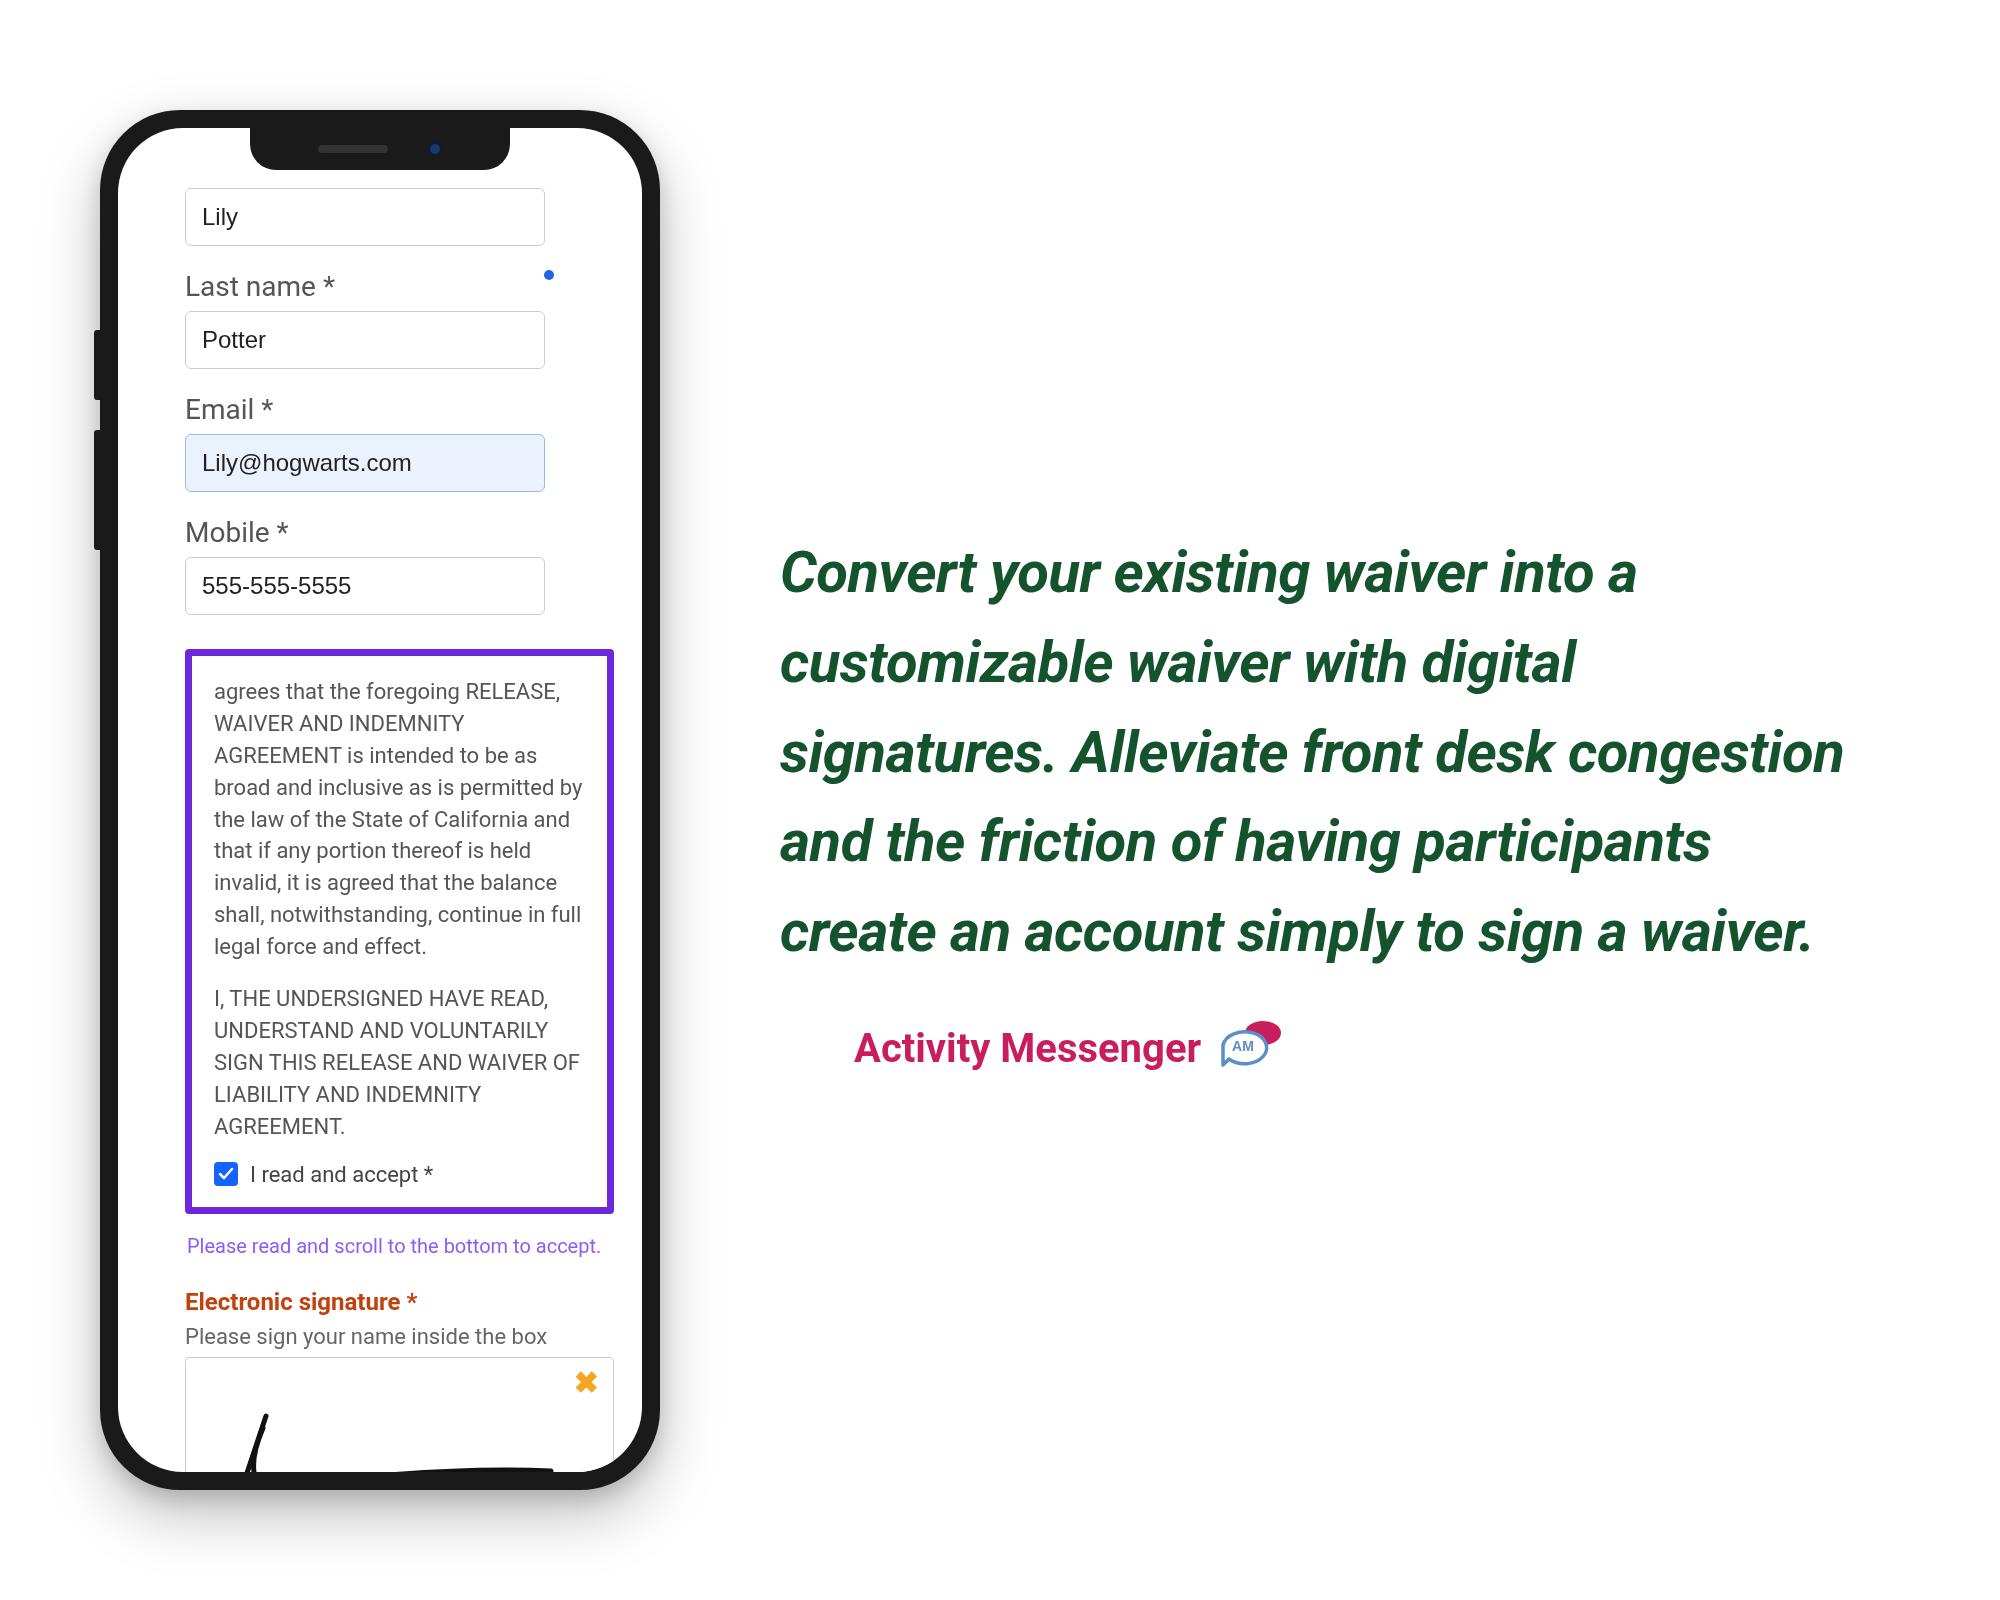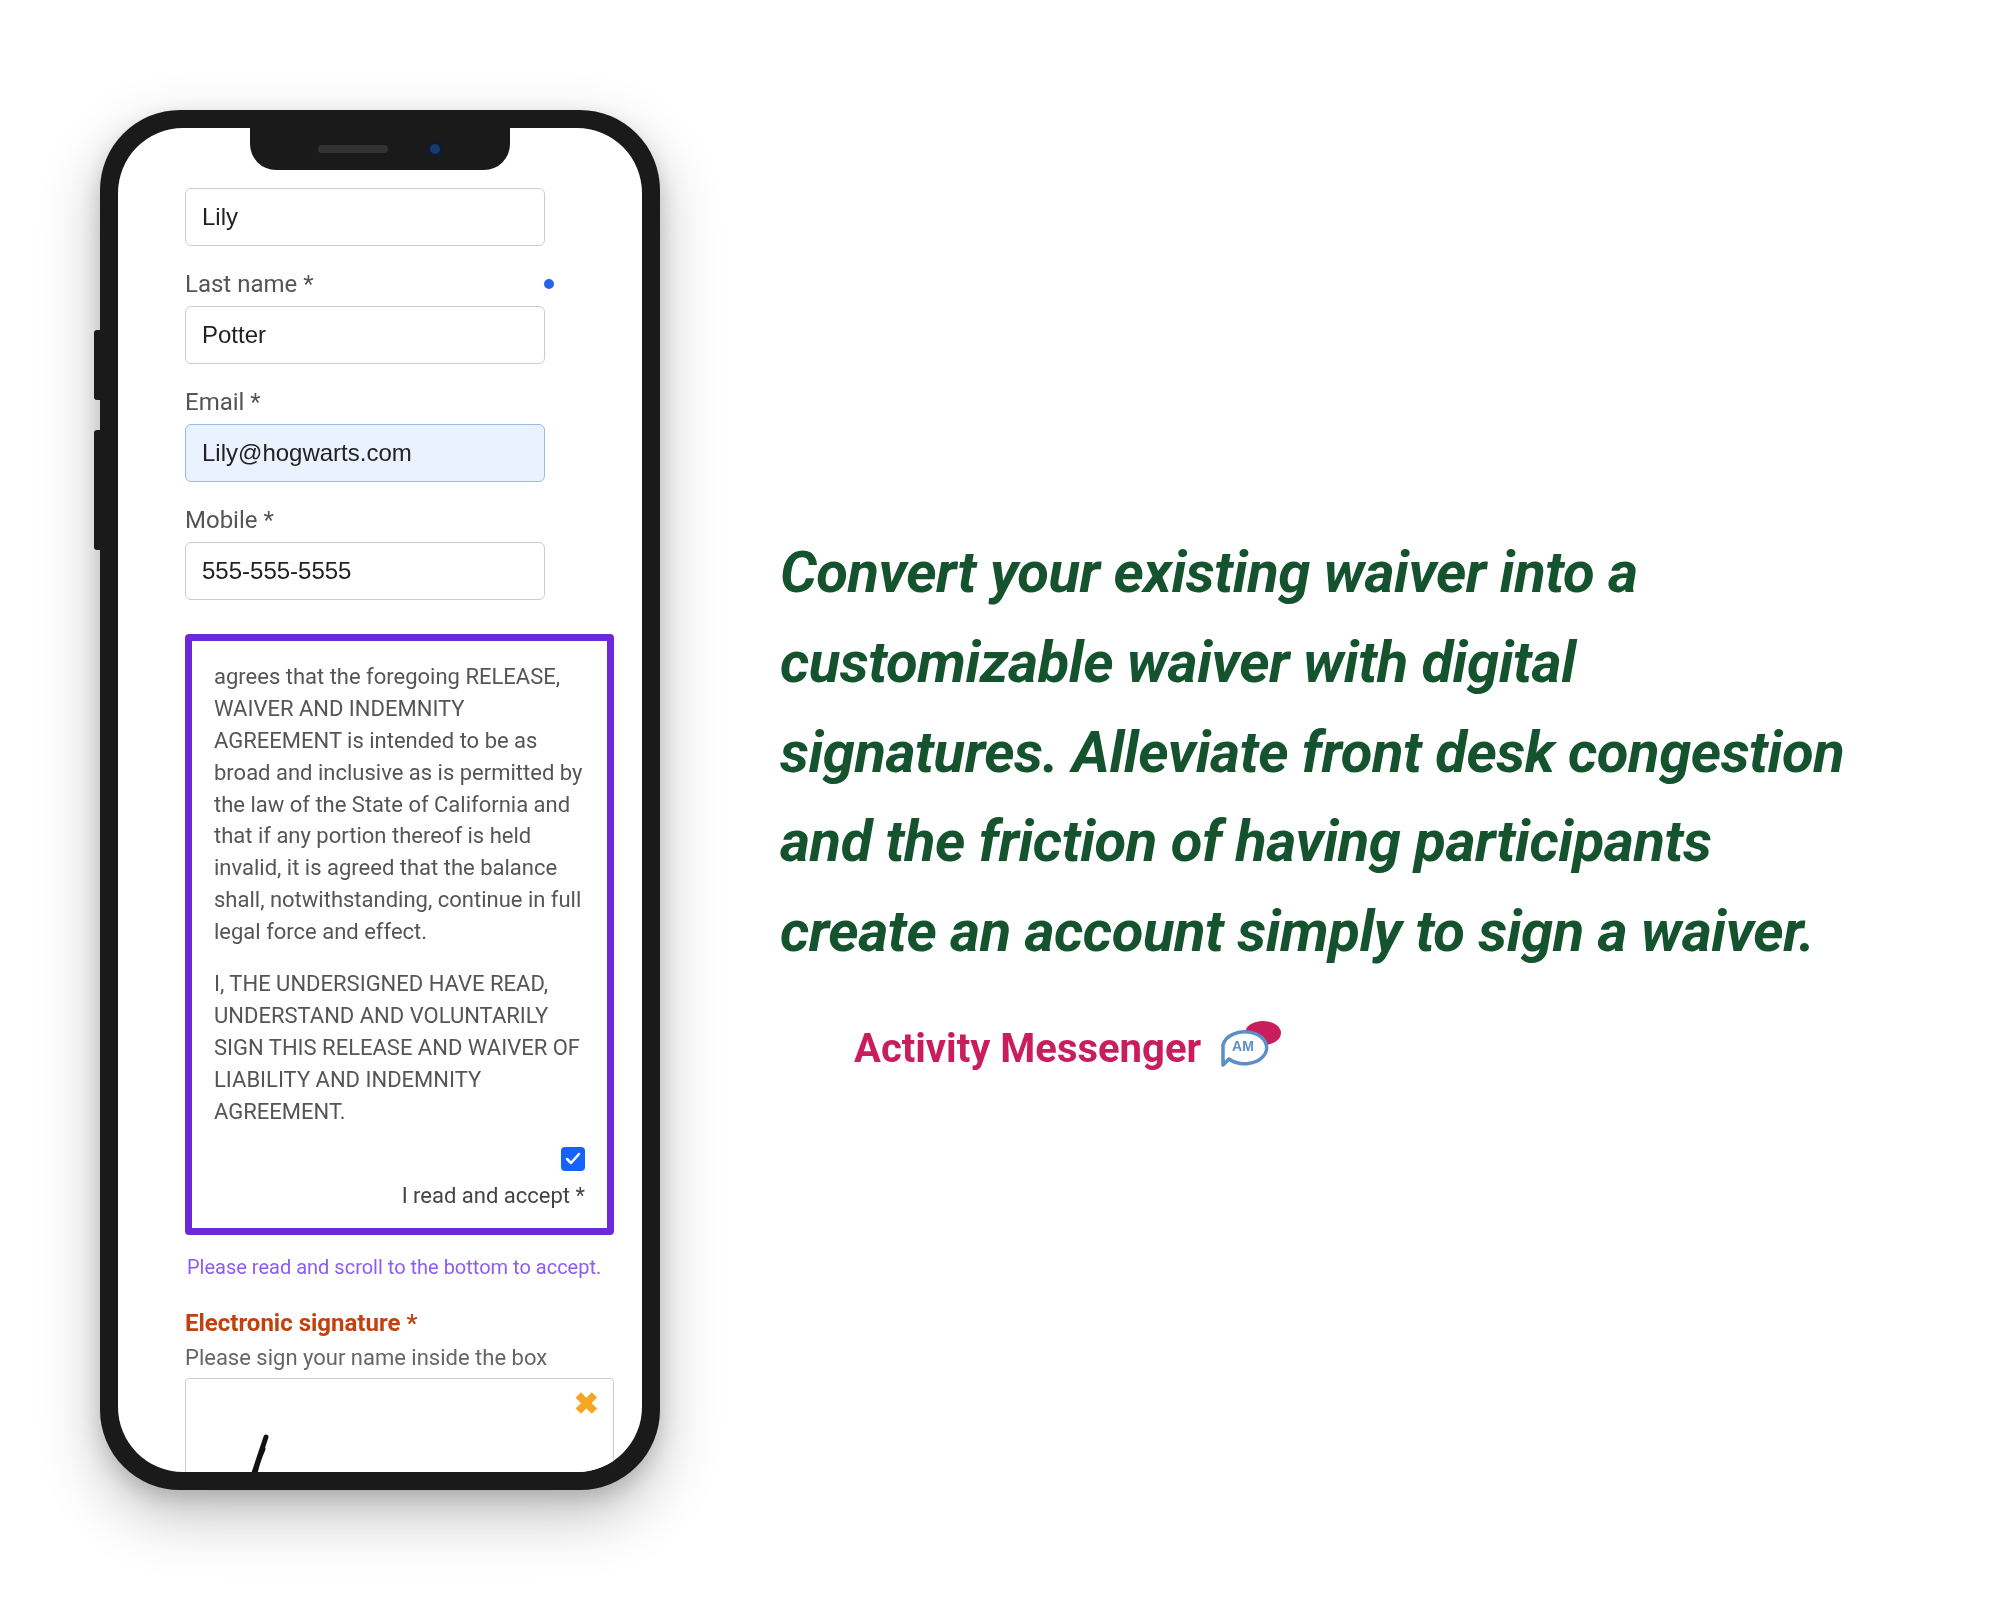--- a/index.html
+++ b/index.html
@@ -94,25 +94,24 @@
     }
     .form-section {
       display: flex;
       flex-direction: column;
       padding-left: 39px;
     }
     .field {
       margin-bottom: 24px;
     }
     .field-label {
-      font-size: 24px;
+      font-size: 28px;
       color: #555;
       margin-bottom: 8px;
       display: flex;
-      align-items: center;
     }
     .label-dot {
       width: 10px;
       height: 10px;
       background: #2563eb;
       border-radius: 50%;
       margin-left: auto;
       margin-right: 60px;
     }
     .text-input {
@@ -137,24 +136,23 @@
       background: #fff;
     }
     .waiver-p {
       font-size: 22px;
       line-height: 1.45;
       color: #555;
       margin-bottom: 20px;
     }
     .accept-row {
       display: flex;
-      align-items: flex-end;
+      align-items: flex-start;
       gap: 12px;
       margin-top: 10px;
-      flex-direction: column;
     }
     .checkbox {
       width: 24px;
       height: 24px;
       background: #1463ff;
       border-radius: 4px;
       display: flex;
       align-items: center;
       justify-content: center;
       flex-shrink: 0;

